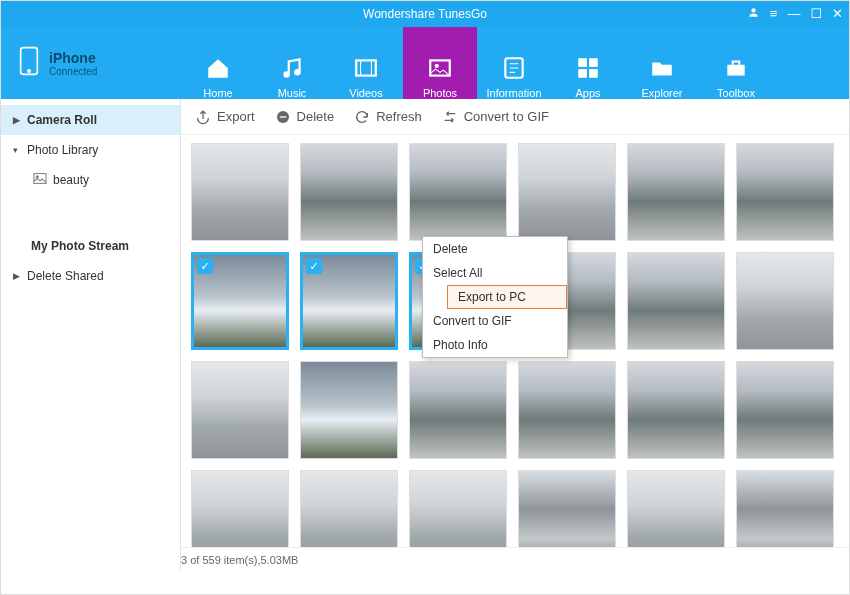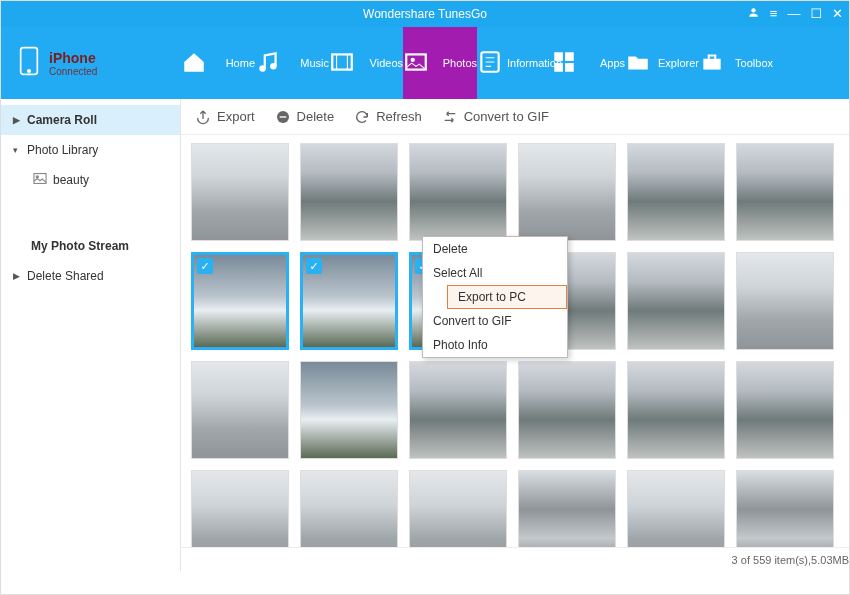--- a/index.html
+++ b/index.html
@@ -3,26 +3,26 @@
 <meta charset="utf-8">
 <style>
 * { margin: 0; padding: 0; box-sizing: border-box; font-family: "Segoe UI", Arial, sans-serif; }
 body { width: 850px; height: 595px; background: #fff; overflow: hidden; border: 1px solid #ddd; }
 
 .titlebar { background: #1ea8ef; height: 26px; display: flex; align-items: center; justify-content: center; position: relative; color: #fff; font-size: 12px; }
 .titlebar .controls { position: absolute; right: 6px; display: flex; gap: 10px; }
 .titlebar .controls span { cursor: pointer; font-size: 13px; }
 
 .header { background: #22abf2; height: 72px; display: flex; }
-.device-box { width: 180px; display: flex; align-items: center; gap: 10px; padding-left: 18px; color: #7f1d1d; }
+.device-box { width: 180px; display: flex; align-items: center; gap: 10px; padding-left: 18px; color: #0c4a6e; }
 .device-box .phone-icon svg { width: 20px; height: 32px; }
 .device-box .dn { font-size: 14px; font-weight: 600; }
 .device-box .ds { font-size: 10px; opacity: .9; }
 .nav { flex: 1; display: flex; }
-.nav-item { width: 74px; display: flex; flex-direction: row; align-items: center; justify-content: space-between; color: #fff; font-size: 11px; gap: 4px; cursor: pointer; }
+.nav-item { width: 74px; display: flex; flex-direction: column; align-items: center; justify-content: flex-end; color: #fff; font-size: 11px; gap: 4px; cursor: pointer; }
 .nav-item.active { background: #a21caf; }
 .nav-item svg { width: 26px; height: 26px; fill: #fff; }
 
 .main { display: flex; height: 472px; }
 .sidebar { width: 180px; border-right: 1px solid #e5e5e5; padding-top: 6px; }
 .side-item { display: flex; align-items: center; gap: 6px; height: 30px; padding-left: 12px; font-size: 12px; color: #333; cursor: pointer; }
 .side-item.active { background: #d9effc; font-weight: 600; }
 .side-item.indent { padding-left: 32px; }
 .side-item.bold { font-weight: 600; padding-left: 30px; margin-top: 36px; }
 .caret { font-size: 9px; color: #555; width: 8px; }
@@ -39,21 +39,21 @@
 .thumb.sel .check { position: absolute; top: 3px; left: 3px; width: 16px; height: 16px; background: #29b1f2; color: #fff; font-size: 11px; display: flex; align-items: center; justify-content: center; border-radius: 2px; }
 .sky { background: linear-gradient(to bottom, #7a8a99 0%, #b9c4cc 45%, #e8eef2 60%, #5a6a55 100%); }
 .bldg { background: linear-gradient(to bottom, #d4d9de 0%, #b4bbc1 30%, #6f7a7a 60%, #bfc3c1 100%); }
 .pave { background: linear-gradient(to bottom, #e4e8eb 0%, #cfd4d8 35%, #a0a7ab 70%, #8f9498 100%); }
 .cross { background: linear-gradient(to bottom, #d9dee2 0%, #8e9498 40%, #c3c8cb 70%, #7d8286 100%); }
 
 .ctx-menu { position: absolute; left: 422px; top: 236px; width: 146px; background: #fff; border: 1px solid #bbb; box-shadow: 2px 2px 6px rgba(0,0,0,.2); z-index: 10; }
 .ctx-item { height: 24px; display: flex; align-items: center; padding-left: 10px; font-size: 12px; color: #333; cursor: pointer; }
 .ctx-item.hl { border: 1px solid #e0813f; background: #fdf4ee; margin-left: 24px; }
 
-.status { height: 24px; border-top: 1px solid #eee; display: flex; align-items: center; justify-content: flex-end; font-size: 11px; color: #666; }
+.status { height: 24px; border-top: 1px solid #eee; display: flex; align-items: center; justify-content: flex-start; font-size: 11px; color: #666; }
 </style>
 </head>
 <body>
 
 <div class="titlebar">
   <span>Wondershare TunesGo</span>
   <div class="controls">
     <span><svg viewBox="0 0 24 24" width="13" height="13" fill="#fff">
           <circle cx="12" cy="8" r="4"></circle>
           <path d="M4 20c0-4 4-6 8-6s8 2 8 6"></path>

